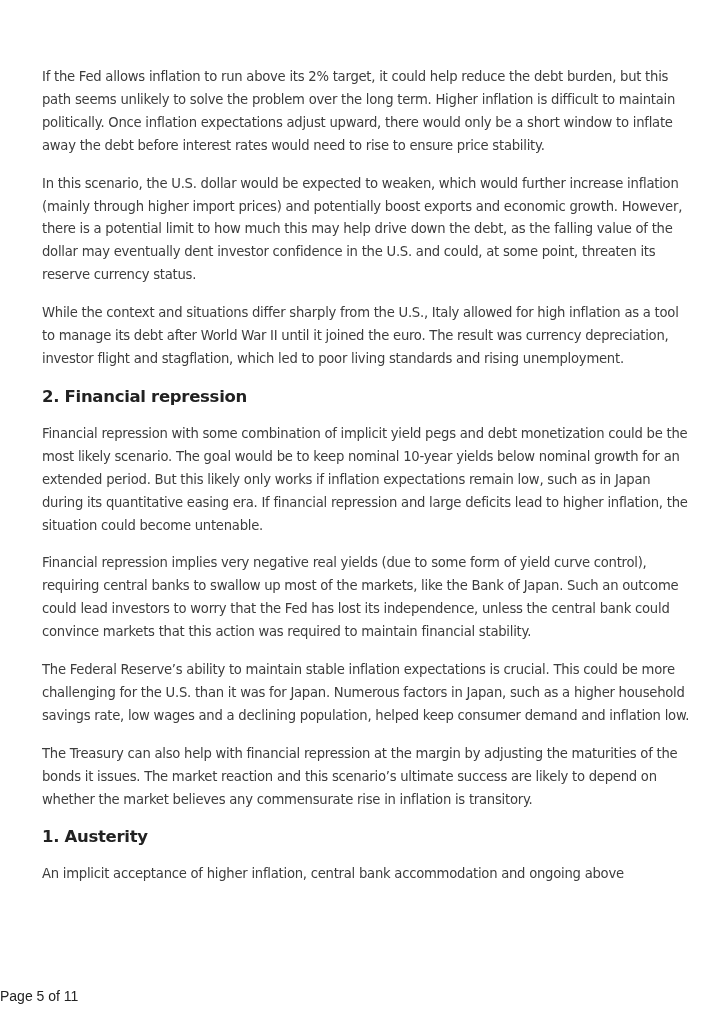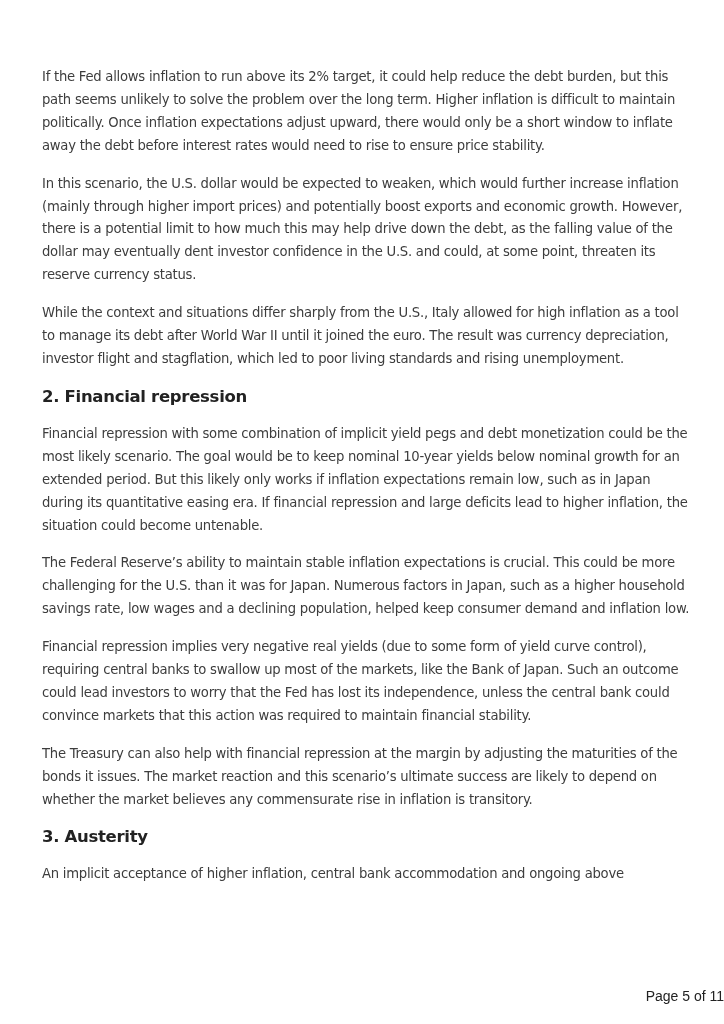--- a/index.html
+++ b/index.html
@@ -35,35 +35,35 @@
       line-height: 22px;
       color: #222222;
       margin: 14px 0 15px 0;
       letter-spacing: -0.3px;
     }
     .footer {
       position: absolute;
       left: 0;
       right: 0;
       top: 988px;
-      text-align: right;
+      text-align: left;
       font-family: "Liberation Sans", sans-serif;
       font-size: 14px;
       color: #222222;
     }
   </style>
 </head>
 <body>
 
 <div class="page">
   <p class="para">If the Fed allows inflation to run above its 2% target, it could help reduce the debt burden, but this path seems unlikely to solve the problem over the long term. Higher inflation is difficult to maintain politically. Once inflation expectations adjust upward, there would only be a short window to inflate away the debt before interest rates would need to rise to ensure price stability.</p>
   <p class="para">In this scenario, the U.S. dollar would be expected to weaken, which would further increase inflation (mainly through higher import prices) and potentially boost exports and economic growth. However, there is a potential limit to how much this may help drive down the debt, as the falling value of the dollar may eventually dent investor confidence in the U.S. and could, at some point, threaten its reserve currency status.</p>
   <p class="para">While the context and situations differ sharply from the U.S., Italy allowed for high inflation as a tool to manage its debt after World War II until it joined the euro. The result was currency depreciation, investor flight and stagflation, which led to poor living standards and rising unemployment.</p>
   <h2 class="heading">2. Financial repression</h2>
   <p class="para">Financial repression with some combination of implicit yield pegs and debt monetization could be the most likely scenario. The goal would be to keep nominal 10-year yields below nominal growth for an extended period. But this likely only works if inflation expectations remain low, such as in Japan during its quantitative easing era. If financial repression and large deficits lead to higher inflation, the situation could become untenable.</p>
+  <p class="para">Financial repression implies very negative real yields (due to some form of yield curve control), requiring central banks to swallow up most of the markets, like the Bank of Japan. Such an outcome could lead investors to worry that the Fed has lost its independence, unless the central bank could convince markets that this action was required to maintain financial stability.</p>
   <p class="para">The Federal Reserve’s ability to maintain stable inflation expectations is crucial. This could be more challenging for the U.S. than it was for Japan. Numerous factors in Japan, such as a higher household savings rate, low wages and a declining population, helped keep consumer demand and inflation low.</p>
-  <p class="para">Financial repression implies very negative real yields (due to some form of yield curve control), requiring central banks to swallow up most of the markets, like the Bank of Japan. Such an outcome could lead investors to worry that the Fed has lost its independence, unless the central bank could convince markets that this action was required to maintain financial stability.</p>
   <p class="para">The Treasury can also help with financial repression at the margin by adjusting the maturities of the bonds it issues. The market reaction and this scenario’s ultimate success are likely to depend on whether the market believes any commensurate rise in inflation is transitory.</p>
-  <h2 class="heading">3. Austerity</h2>
+  <h2 class="heading">1. Austerity</h2>
   <p class="para">An implicit acceptance of higher inflation, central bank accommodation and ongoing above</p>
 </div>
 
 <div class="footer">Page 5 of 11</div>
 
 </body></html>

